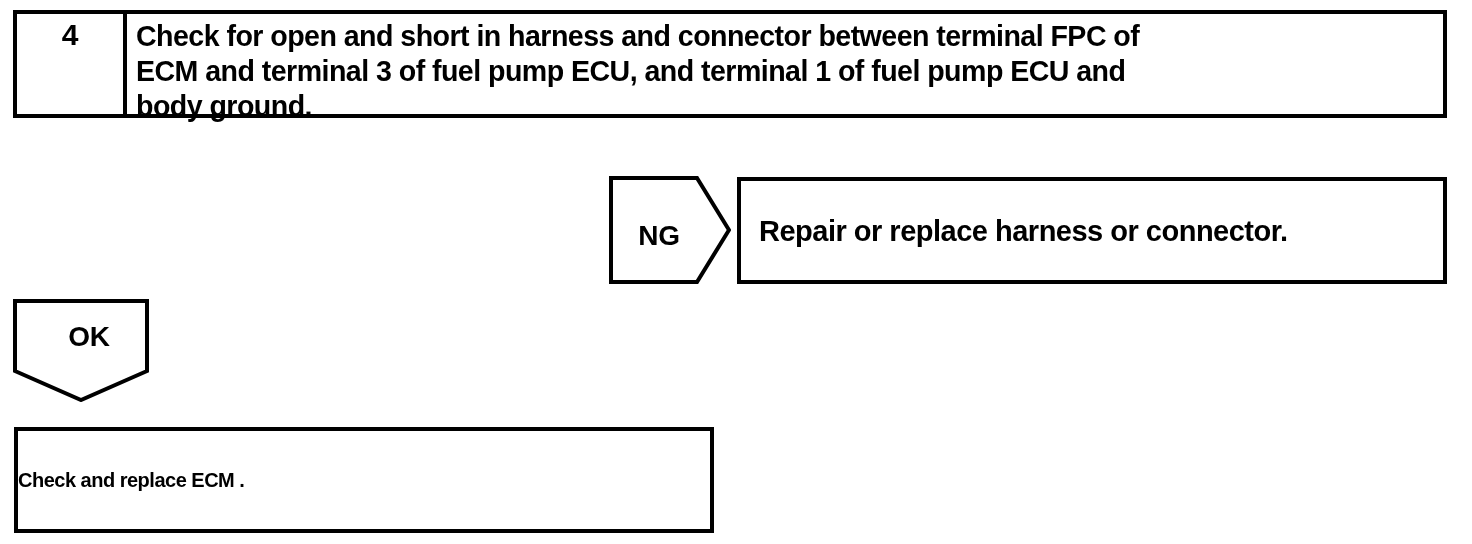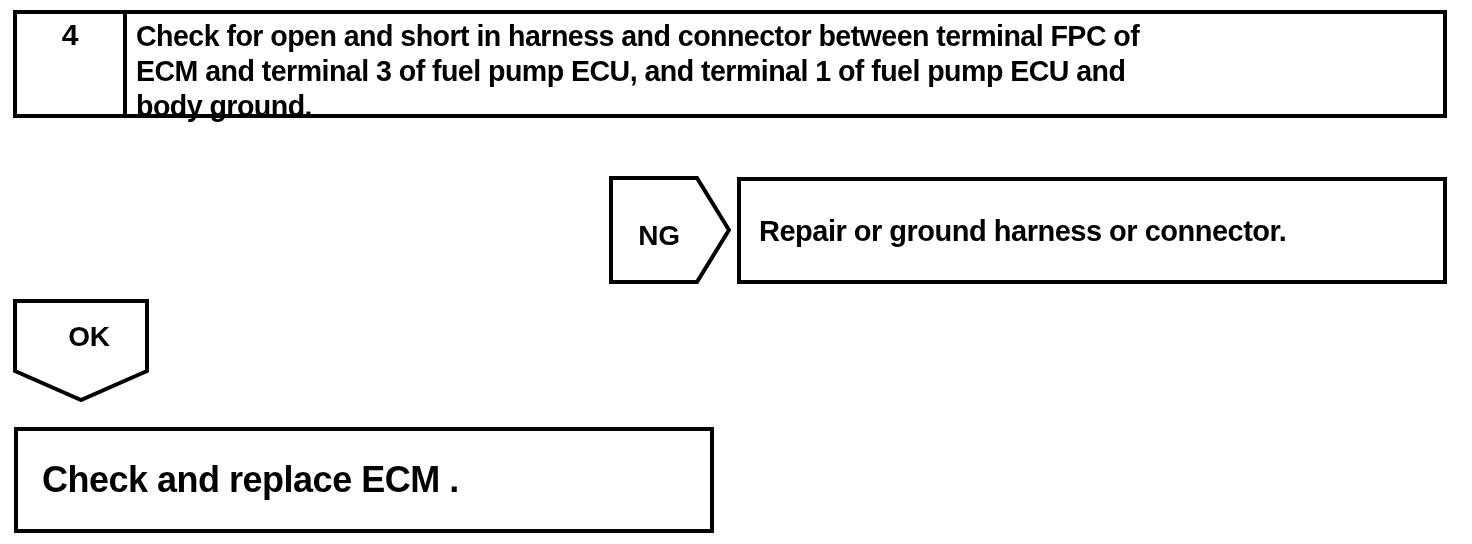--- a/index.html
+++ b/index.html
@@ -135,22 +135,21 @@
     top: 427px;
     width: 700px;
     height: 106px;
     box-sizing: border-box;
     border: 4px solid #000000;
     background: #ffffff;
     display: flex;
     align-items: center;
   }
   .ok-result-text {
-    padding-left: 24px;
-    font-size: 36px;
+    font-size: 20px;
     font-weight: bold;
     letter-spacing: -0.5px;
     line-height: 34px;
   }
 </style>
 </head>
 <body>
 
 <div id="canvas">
 
@@ -166,21 +165,21 @@
   </div>
 
   <div class="ng-arrow">
     <svg viewBox="0 0 122 108" preserveAspectRatio="none" aria-hidden="true">
       <polygon points="2,2 88,2 120,54 88,106 2,106" fill="#ffffff" stroke="#000000" stroke-width="4" stroke-linejoin="miter"></polygon>
     </svg>
   </div>
   <div class="ng-label">NG</div>
 
   <div class="ng-result-box">
-    <span class="ng-result-text">Repair or ground harness or connector.</span>
+    <span class="ng-result-text">Repair or replace harness or connector.</span>
   </div>
 
   <div class="ok-arrow">
     <svg viewBox="0 0 136 103" preserveAspectRatio="none" aria-hidden="true">
       <polygon points="2,2 134,2 134,72 68,101 2,72" fill="#ffffff" stroke="#000000" stroke-width="4" stroke-linejoin="miter"></polygon>
     </svg>
   </div>
   <div class="ok-label">OK</div>
 
   <div class="ok-result-box">

